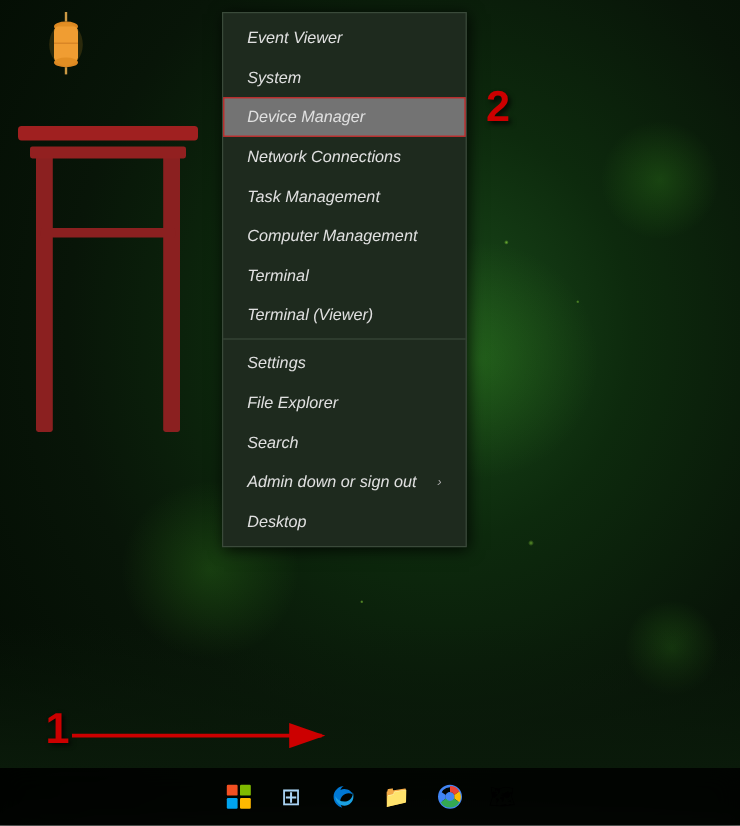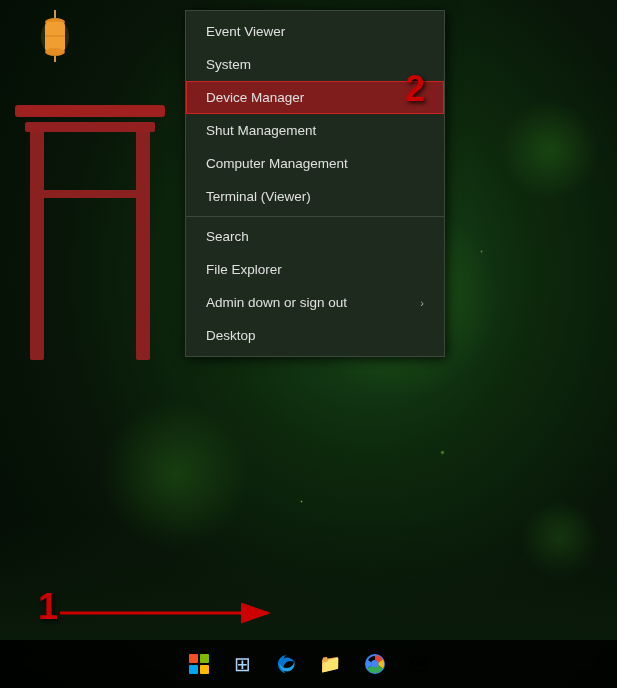--- a/index.html
+++ b/index.html
@@ -51,42 +51,43 @@
       border-radius: 4px;
       cursor: pointer;
       font-size: 22px;
     }
 
     
     .context-menu {
       position: absolute;
       top: 10px;
       left: 185px;
-      width: 260px;
+      width: 204px;
       background: #1e2a1e;
       border: 1px solid #3a4a3a;
       box-shadow: 2px 2px 12px rgba(0,0,0,0.8);
       z-index: 100;
       padding: 4px 0;
+      font-style: italic;
     }
 
     .menu-item {
       display: flex;
       align-items: center;
       justify-content: space-between;
       padding: 9px 20px;
       color: #e0e0e0;
       font-size: 13.5px;
       cursor: pointer;
       position: relative;
       white-space: nowrap;
     }
 
     .menu-item.highlighted {
-      background: #7f1d1d;
+      background: #737373;
       outline: 1.5px solid #cc2222;
       outline-offset: -1px;
     }
 
     .menu-divider {
       height: 1px;
       background: #3a4a3a;
       margin: 3px 0;
     }
 
@@ -216,34 +217,43 @@
   <div class="menu-item">
     <span>Event Viewer</span>
   </div>
   <div class="menu-item">
     <span>System</span>
   </div>
   <div class="menu-item highlighted">
     <span>Device Manager</span>
   </div>
   <div class="menu-item">
-    <span>Shut Management</span>
+    <span>Network Connections</span>
+  </div>
+  <div class="menu-item">
+    <span>Task Management</span>
   </div>
   <div class="menu-item">
     <span>Computer Management</span>
   </div>
   <div class="menu-item">
+    <span>Terminal</span>
+  </div>
+  <div class="menu-item">
     <span>Terminal (Viewer)</span>
   </div>
   <div class="menu-divider"></div>
   <div class="menu-item">
+    <span>Settings</span>
+  </div>
+  <div class="menu-item">
+    <span>File Explorer</span>
+  </div>
+  <div class="menu-item">
     <span>Search</span>
-  </div>
-  <div class="menu-item">
-    <span>File Explorer</span>
   </div>
   <div class="menu-item">
     <span>Admin down or sign out</span>
     <span class="menu-arrow">›</span>
   </div>
   <div class="menu-item">
     <span>Desktop</span>
   </div>
 </div>
 

